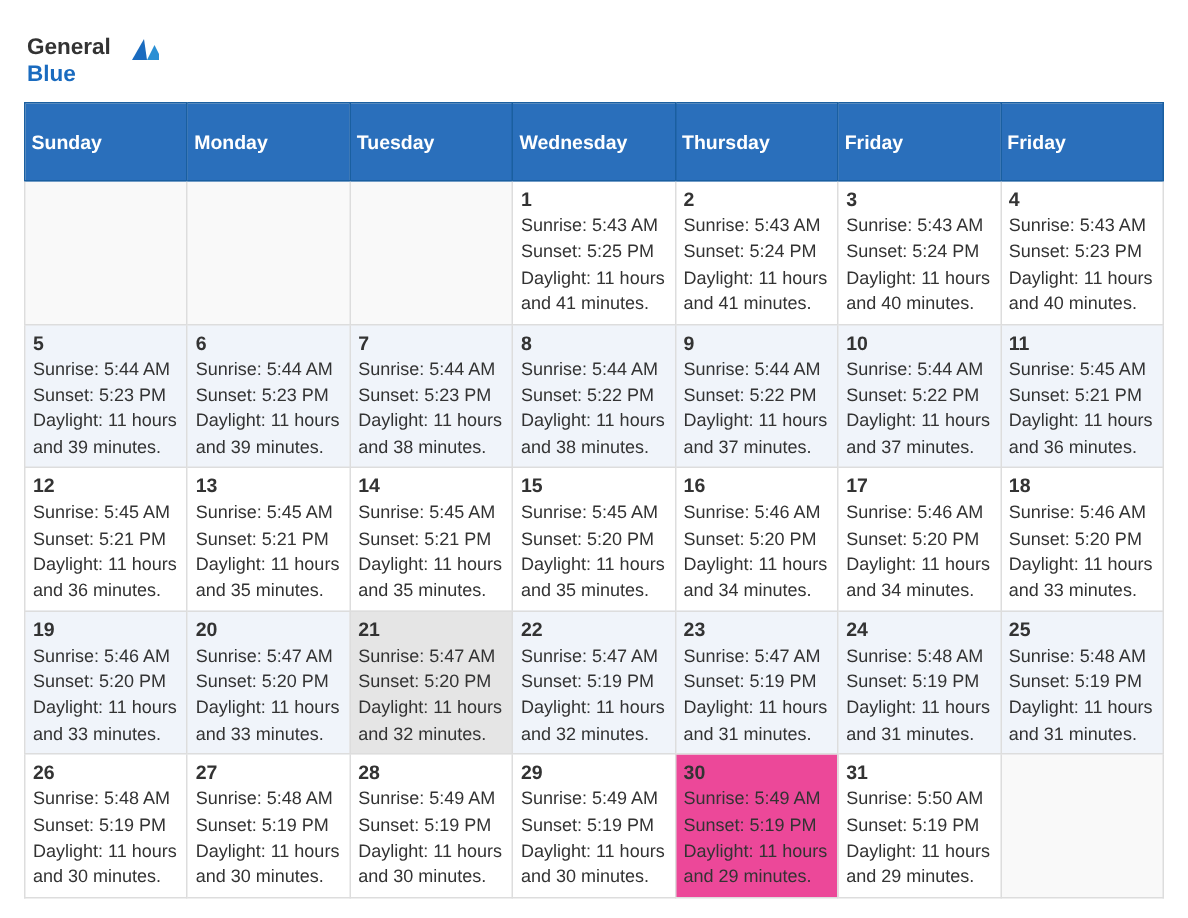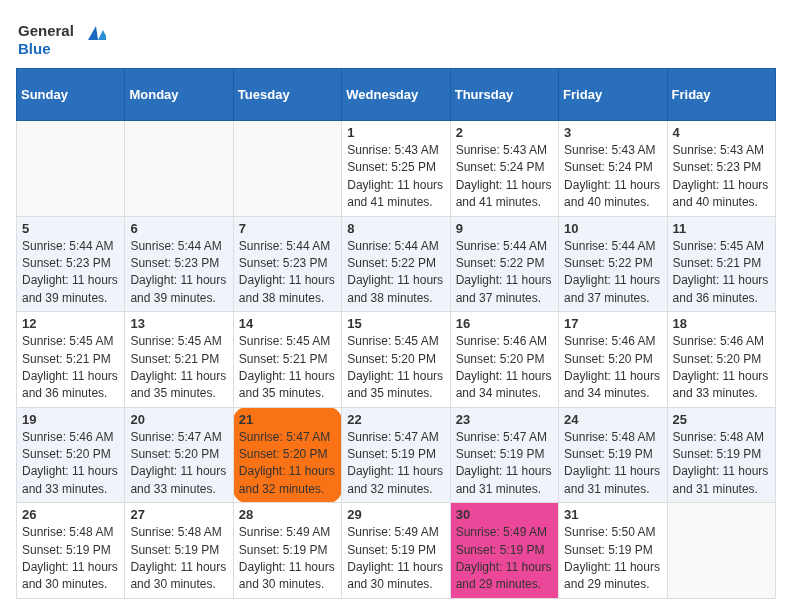--- a/index.html
+++ b/index.html
@@ -175,21 +175,21 @@
       </tr>
       <tr>
         <td style="background: rgb(240, 244, 250);">
           <span class="day-num">19</span>
           <div class="cell-info">Sunrise: 5:46 AM<br>Sunset: 5:20 PM<br>Daylight: 11 hours and 33 minutes.</div>
         </td>
         <td style="background: rgb(240, 244, 250);">
           <span class="day-num">20</span>
           <div class="cell-info">Sunrise: 5:47 AM<br>Sunset: 5:20 PM<br>Daylight: 11 hours and 33 minutes.</div>
         </td>
-        <td style="background: #f97316; border-radius: 14px;">
+        <td style="background: #e5e5e5;">
           <span class="day-num">21</span>
           <div class="cell-info">Sunrise: 5:47 AM<br>Sunset: 5:20 PM<br>Daylight: 11 hours and 32 minutes.</div>
         </td>
         <td style="background: rgb(240, 244, 250);">
           <span class="day-num">22</span>
           <div class="cell-info">Sunrise: 5:47 AM<br>Sunset: 5:19 PM<br>Daylight: 11 hours and 32 minutes.</div>
         </td>
         <td style="background: rgb(240, 244, 250);">
           <span class="day-num">23</span>
           <div class="cell-info">Sunrise: 5:47 AM<br>Sunset: 5:19 PM<br>Daylight: 11 hours and 31 minutes.</div>

